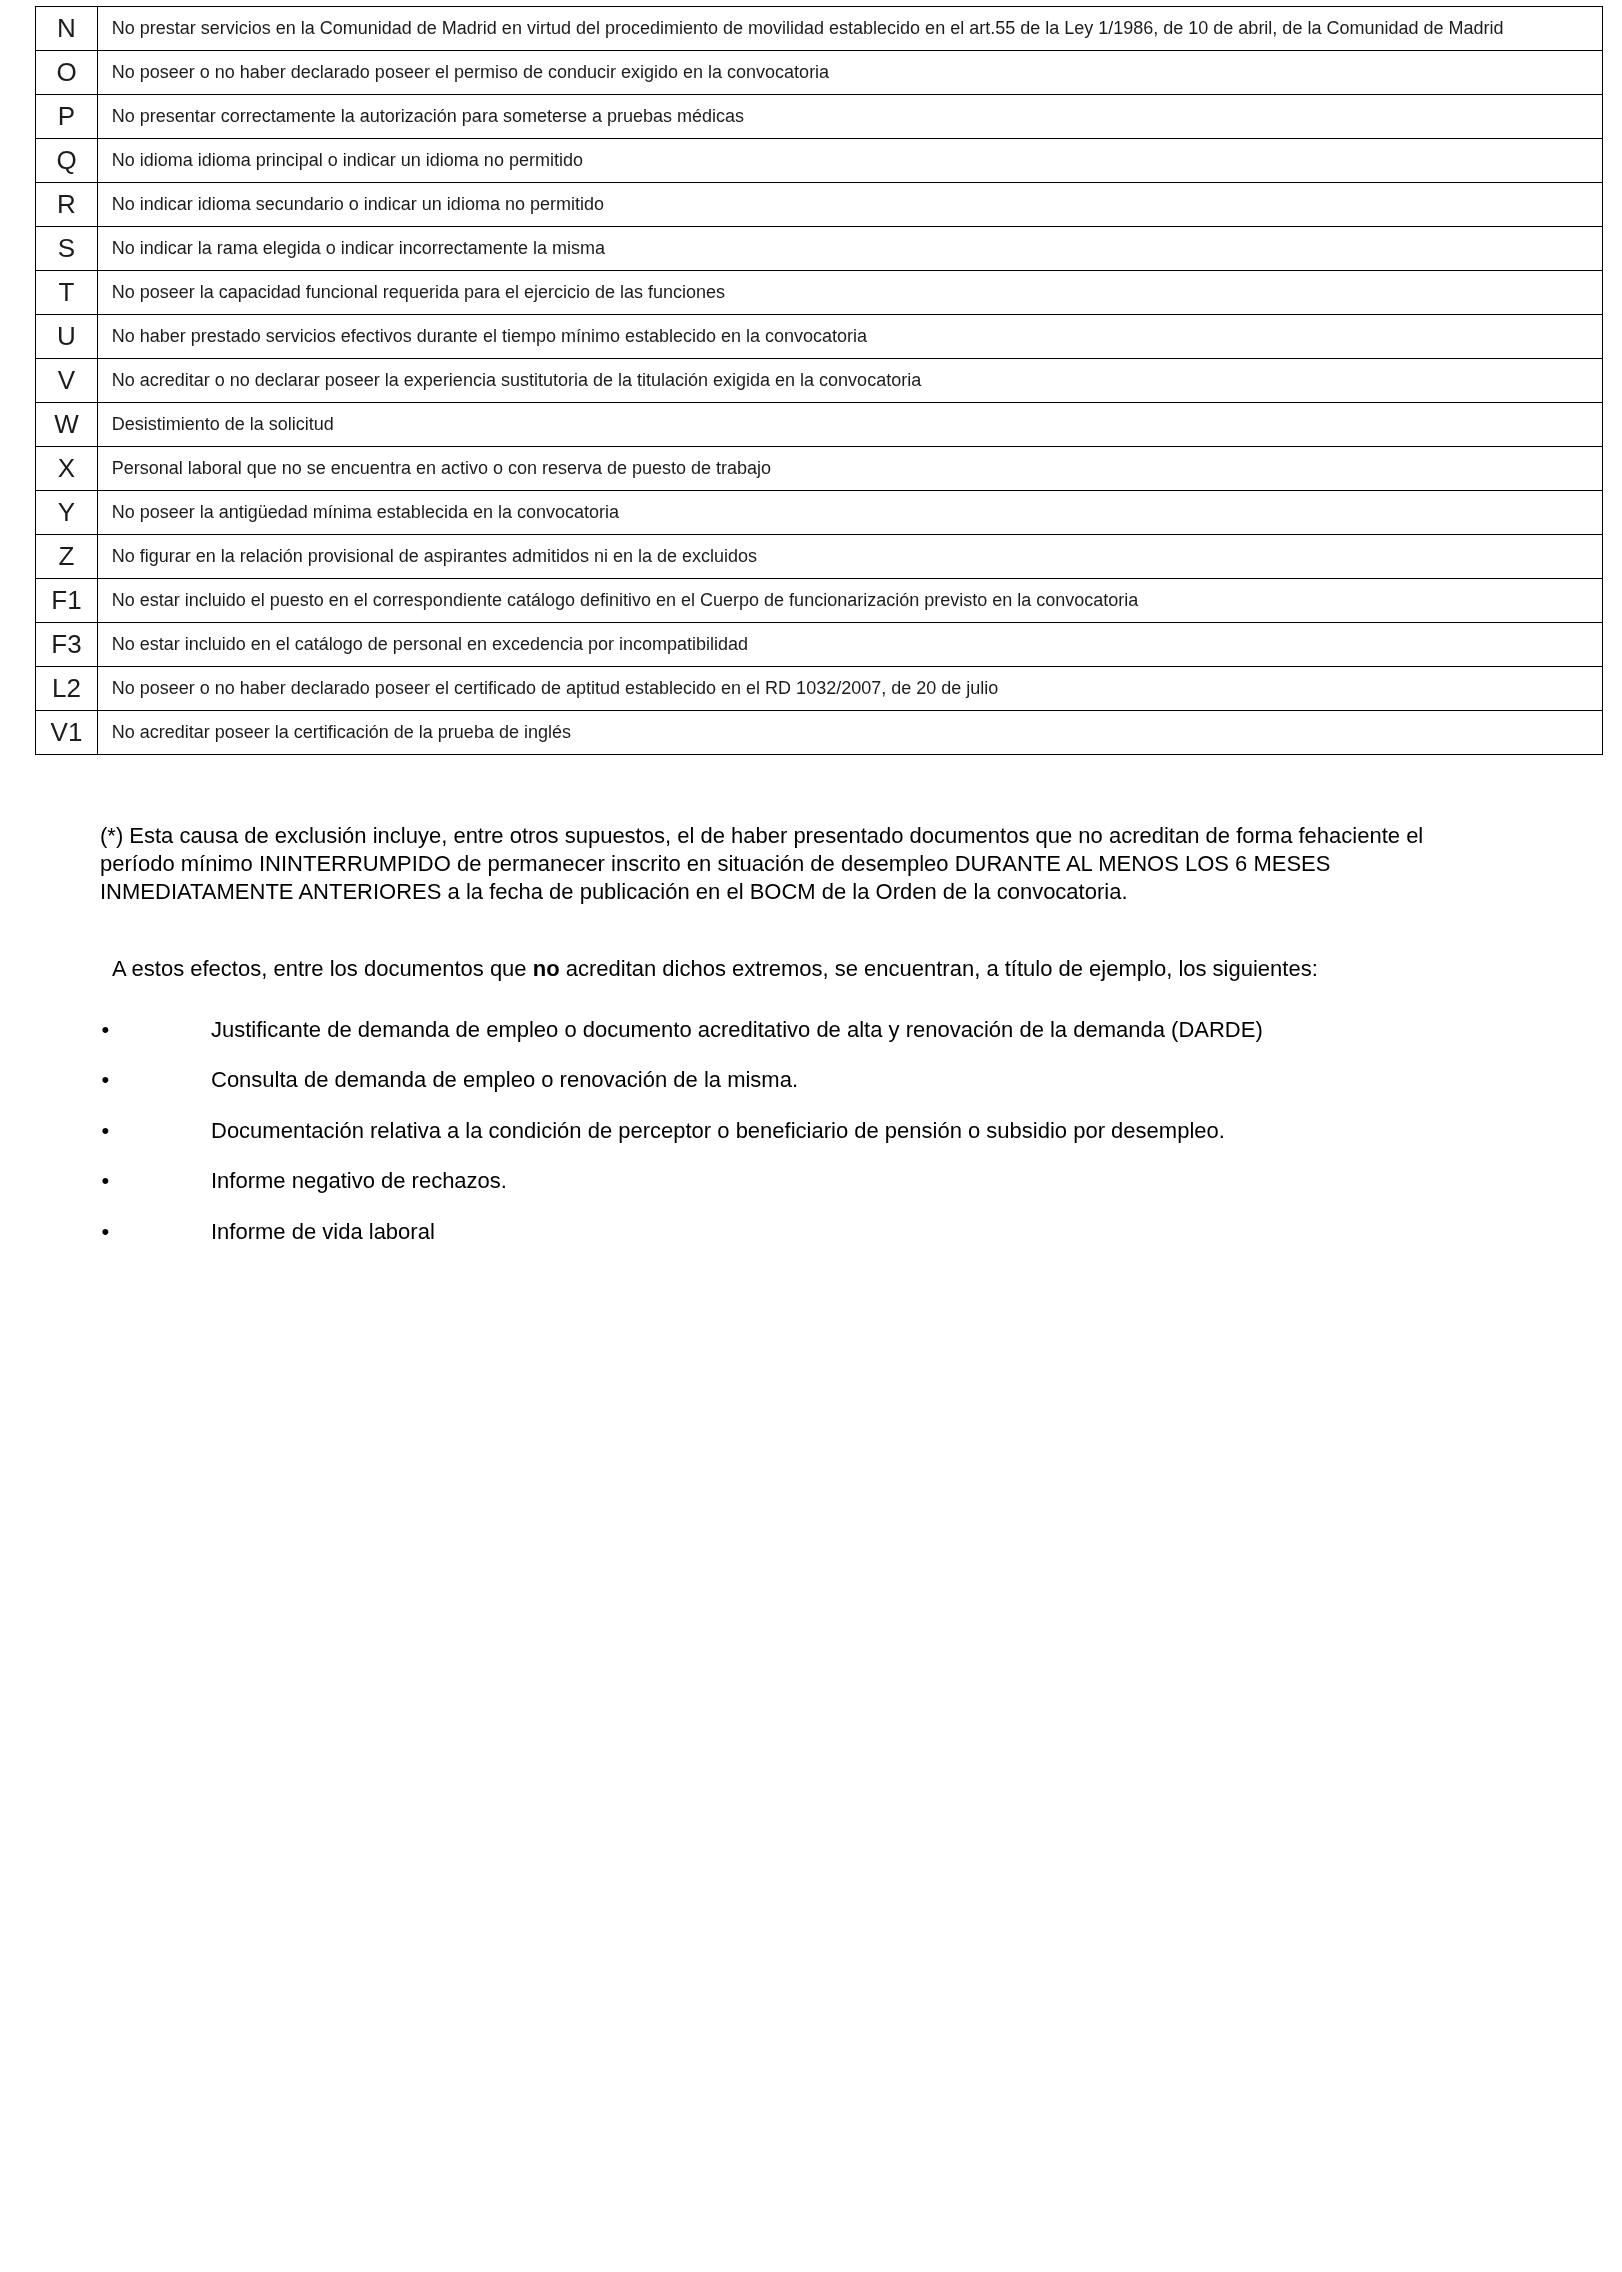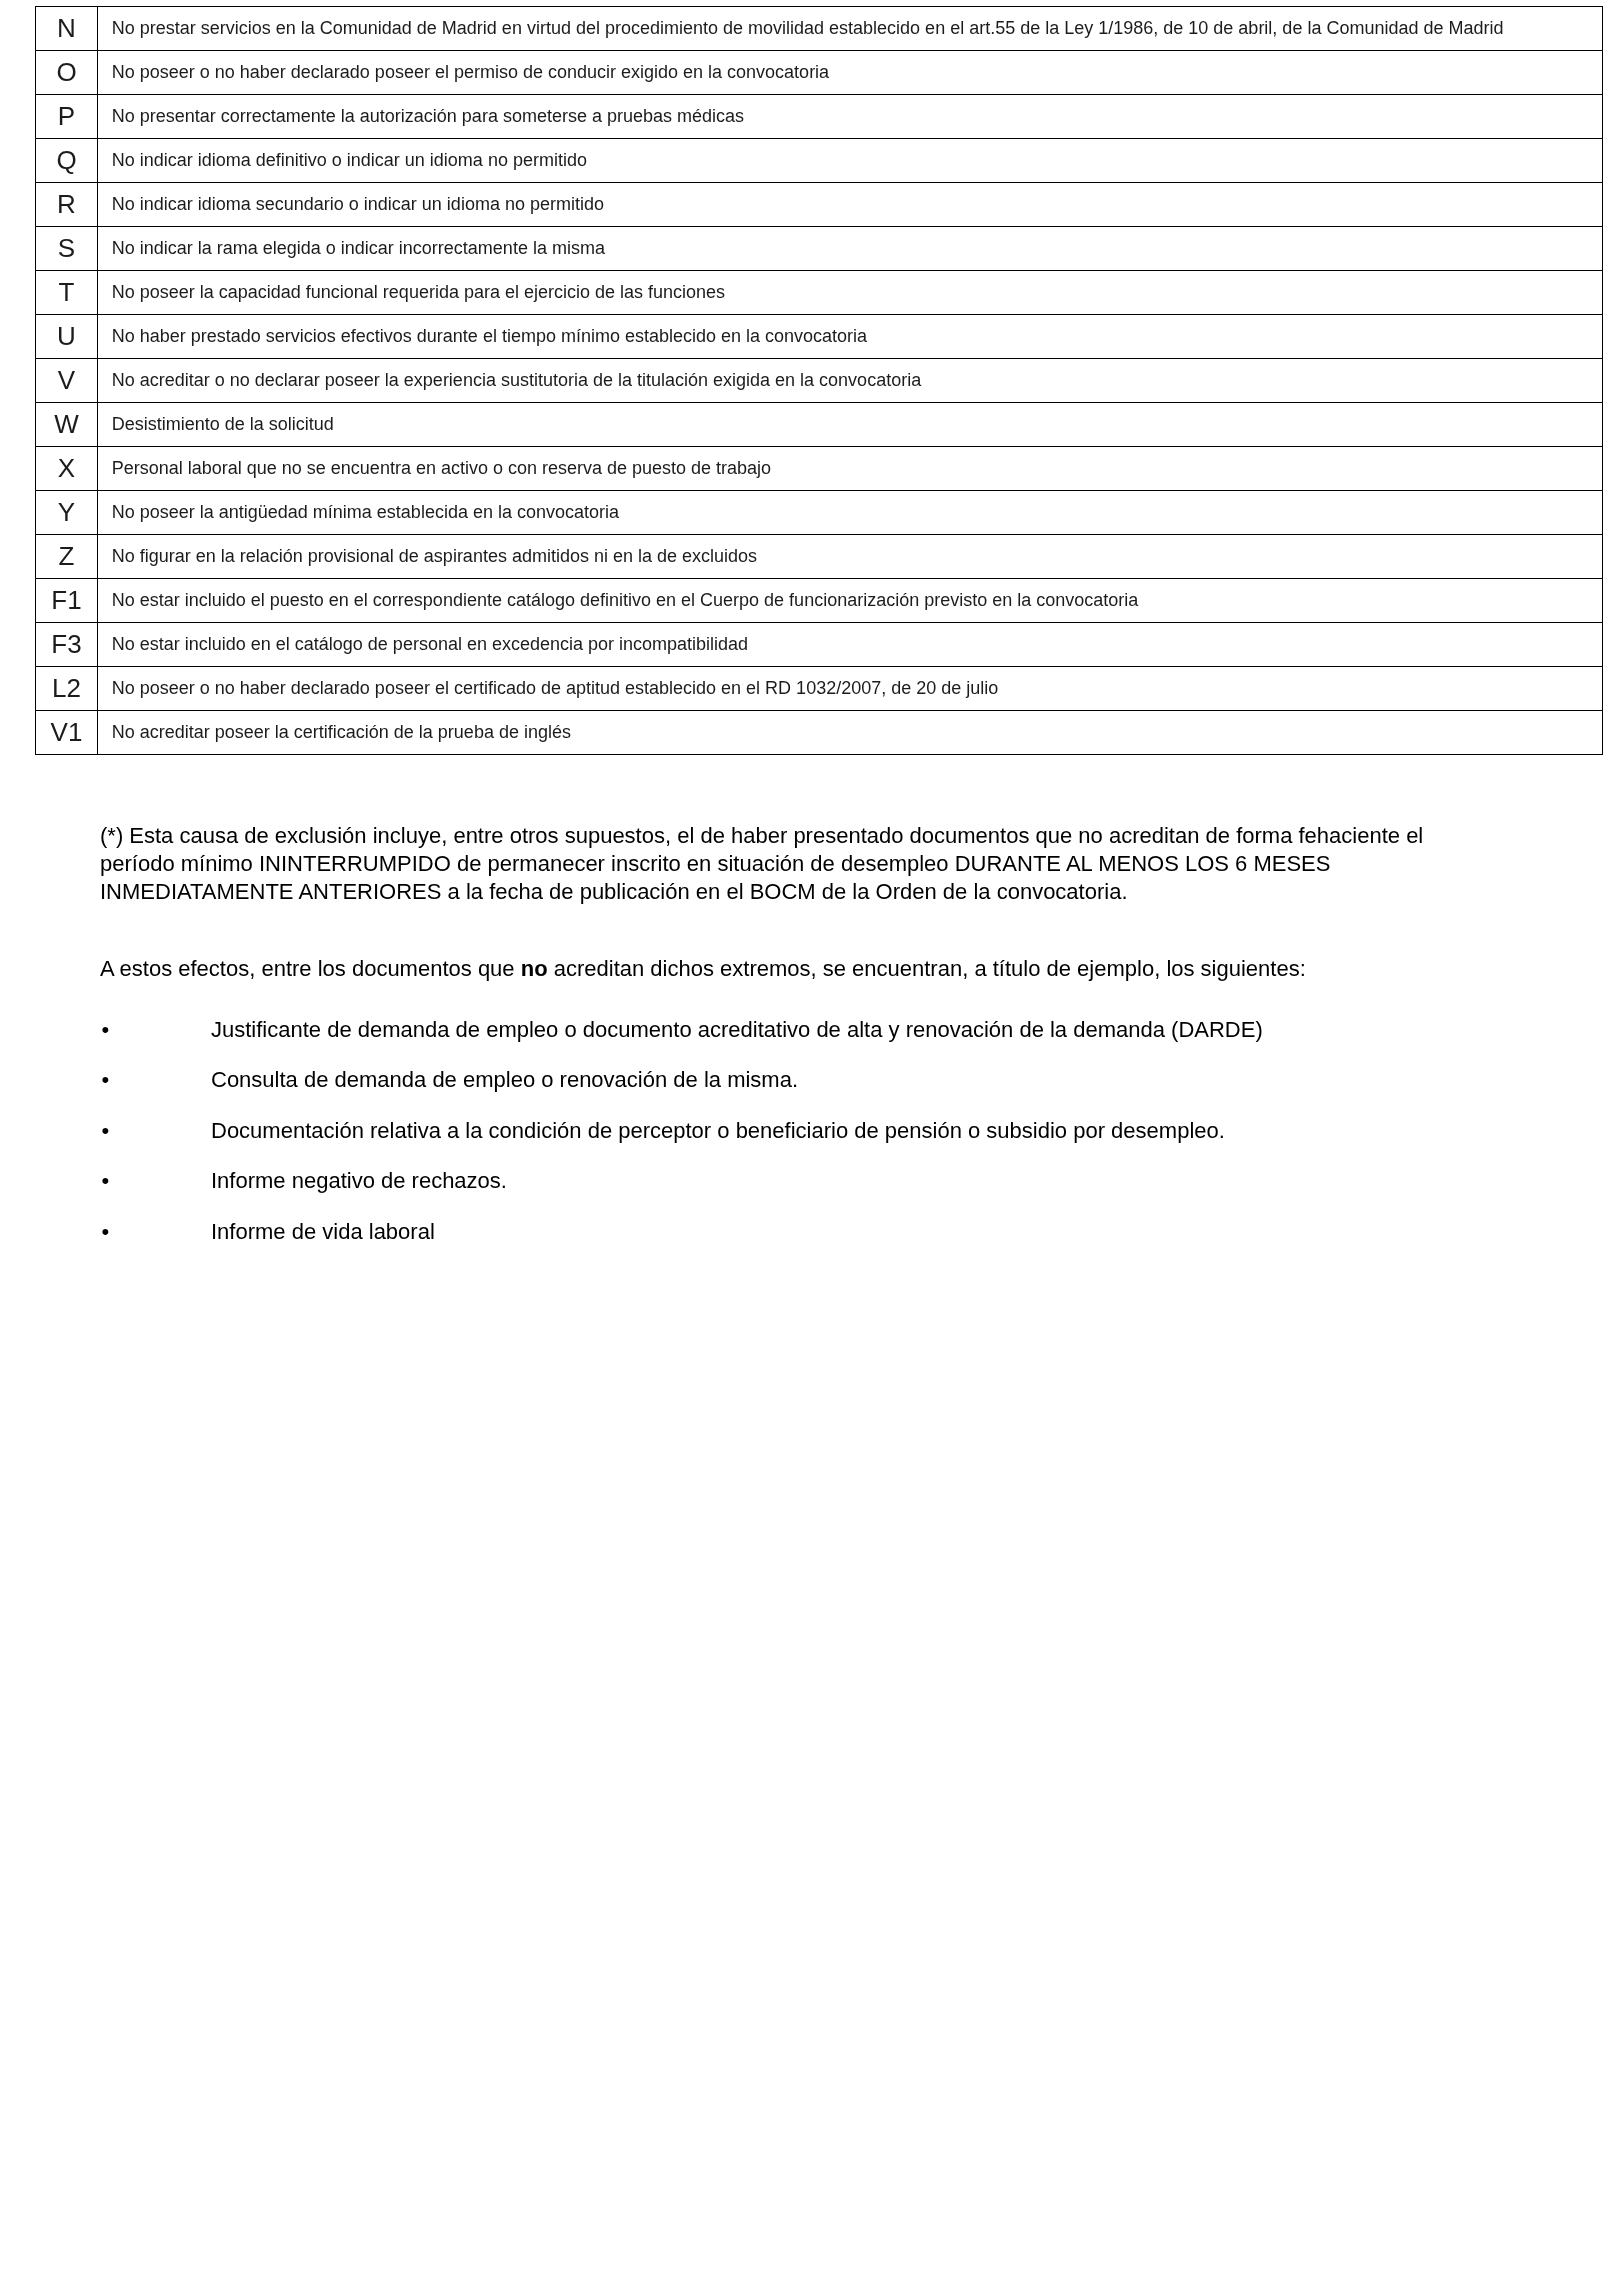--- a/index.html
+++ b/index.html
@@ -48,20 +48,21 @@
     width: 1367px;
     font-size: 22px;
     line-height: 1.28;
     color: #000000;
   }
   .footnote {
     margin-bottom: 49px;
   }
   .intro {
     margin-bottom: 32px;
+    margin-left: 12px;
   }
   .intro .bold {
     font-weight: bold;
   }
 
   
   ul.bullet-list {
     margin: 0;
     padding: 0;
     list-style: none;
@@ -94,21 +95,21 @@
       <tr>
         <td class="code-cell">O</td>
         <td class="desc-cell">No poseer o no haber declarado poseer el permiso de conducir exigido en la convocatoria</td>
       </tr>
       <tr>
         <td class="code-cell">P</td>
         <td class="desc-cell">No presentar correctamente la autorización para someterse a pruebas médicas</td>
       </tr>
       <tr>
         <td class="code-cell">Q</td>
-        <td class="desc-cell">No indicar idioma definitivo o indicar un idioma no permitido</td>
+        <td class="desc-cell">No idioma idioma principal o indicar un idioma no permitido</td>
       </tr>
       <tr>
         <td class="code-cell">R</td>
         <td class="desc-cell">No indicar idioma secundario o indicar un idioma no permitido</td>
       </tr>
       <tr>
         <td class="code-cell">S</td>
         <td class="desc-cell">No indicar la rama elegida o indicar incorrectamente la misma</td>
       </tr>
       <tr>

